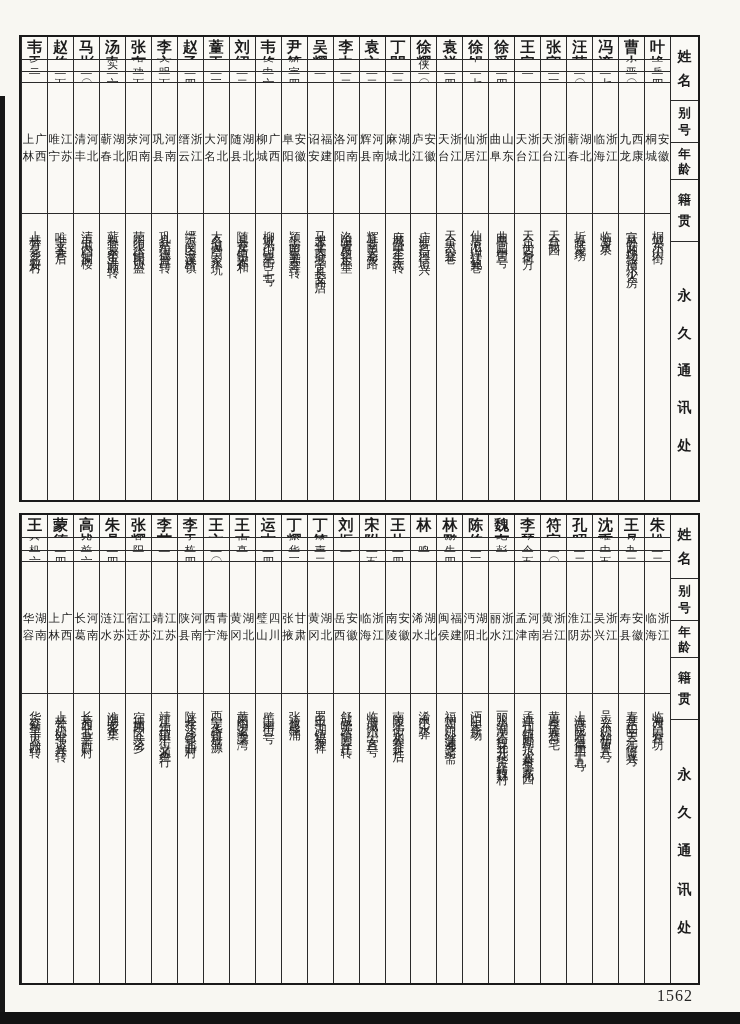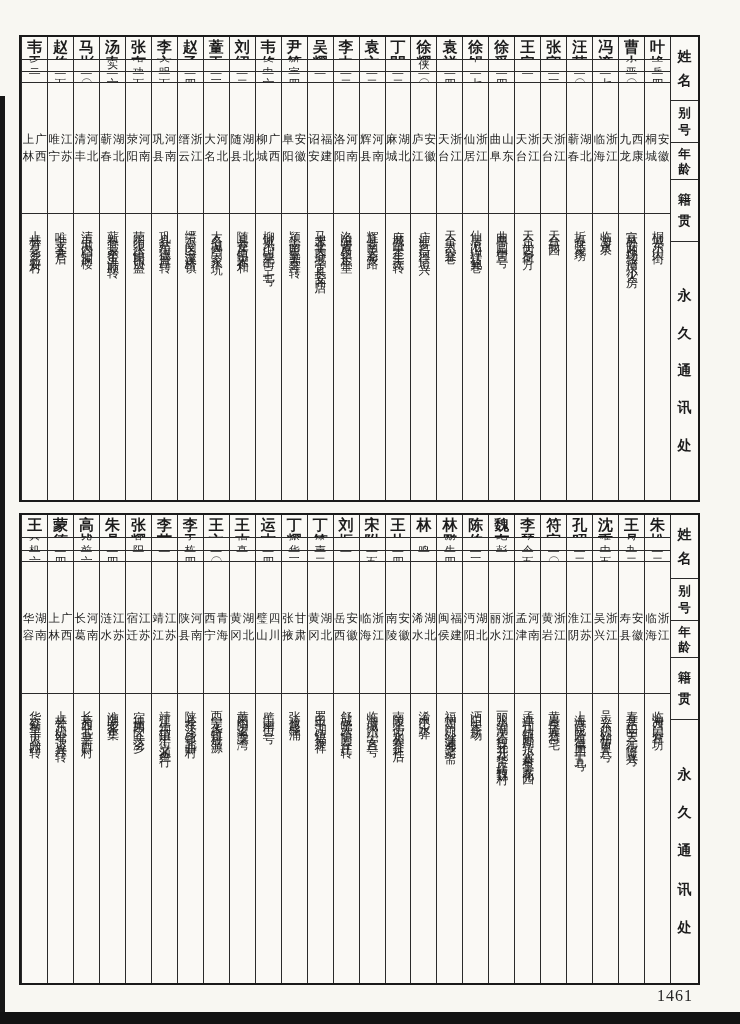--- a/index.html
+++ b/index.html
@@ -1237,16 +1237,16 @@
           <span>湖</span>
           <span>南</span>
           <span>华</span>
           <span>容</span>
         </div>
     <div class="cell addr">
           <div class="addr-text">华容鲇鱼市大兴园转</div>
         </div>
   </div>
 </section>
-  <div class="page-number">1461</div>
+  <div class="page-number">1562</div>
   <div class="left-bar"></div>
   <div class="bottom-bar"></div>
 </div>
 
 </body></html>

